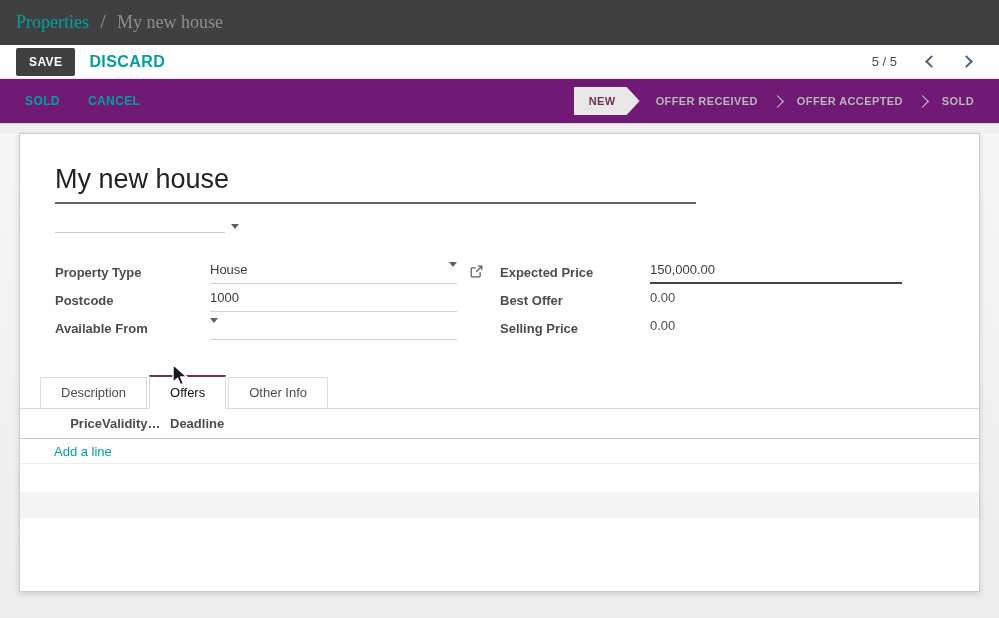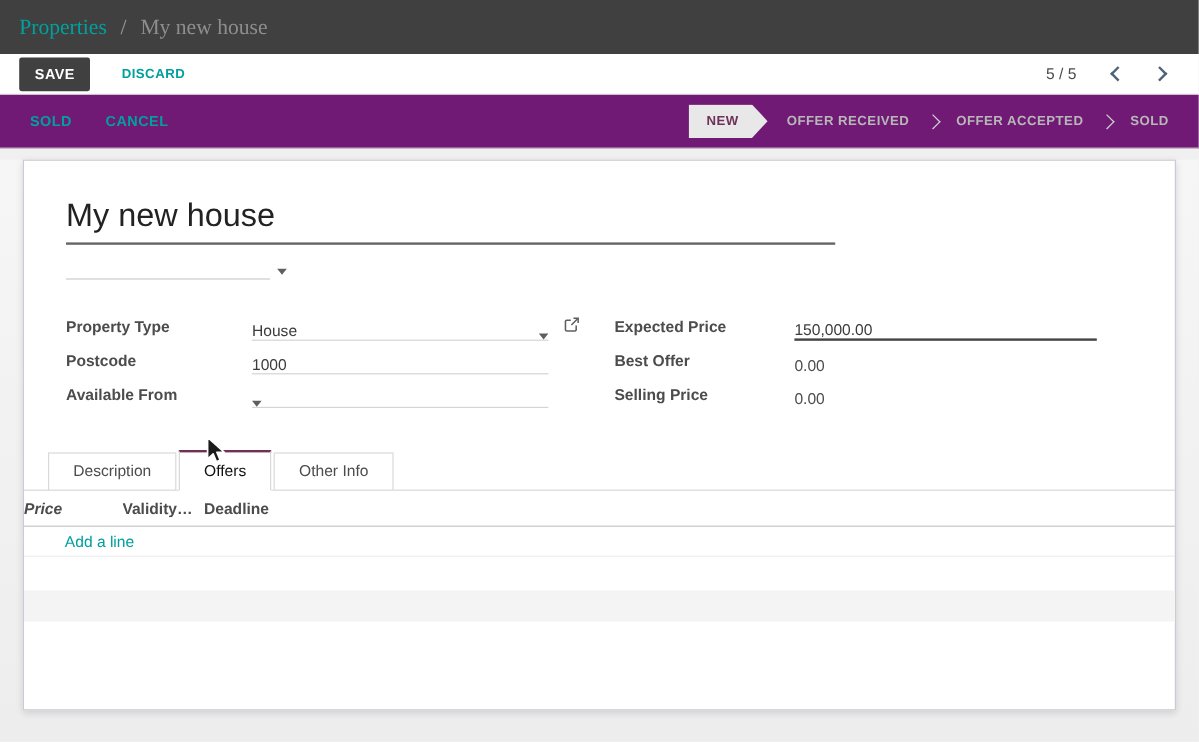--- a/index.html
+++ b/index.html
@@ -12,21 +12,21 @@
   .bc-section { color:#00a09d; cursor:pointer; }
   .bc-sep { color:#9a9a9a; margin:0 7px; }
   .bc-record { color:#8d8d8d; }
 
   .button-bar { height:34px; background:#fff; display:flex; align-items:center;
     padding:0 16px; border-bottom:1px solid #e4e4e4; }
   .btn-save { background:#404040; color:#fff; border:none; font-family:inherit;
     font-size:12px; font-weight:bold; letter-spacing:.4px; padding:7px 13px;
     border-radius:2px; cursor:pointer; }
   .btn-discard { background:none; border:none; color:#00a09d; font-family:inherit;
-    font-size:11px; font-weight:bold; letter-spacing:.4px; margin-left:26px; cursor:pointer; }
+    font-size:16px; font-weight:bold; letter-spacing:.4px; margin-left:14px; cursor:pointer; }
   .pager { margin-left:auto; display:flex; align-items:center; margin-right:12px; }
   .pager-value { font-size:13px; color:#4c4c4c; margin-right:30px; }
   .pg-chevron { width:9px; height:9px; display:inline-block; cursor:pointer; }
   .pg-prev { border-left:2px solid #4e637b; border-bottom:2px solid #4e637b;
     transform:rotate(45deg); margin-right:26px; }
   .pg-next { border-top:2px solid #4e637b; border-right:2px solid #4e637b;
     transform:rotate(45deg); }
 
   
   .statusbar { height:45px; background:#701a75; border-bottom:1px solid #d6d6d6;
@@ -49,45 +49,45 @@
 
   .title-wrap { margin:30px 35px 0; }
   .title-input { width:641px; border:none; border-bottom:2px solid #666; outline:none;
     font-family:inherit; font-size:27px; color:#222; padding:0 0 7px; background:transparent; }
   .tags-field { margin:9px 35px 0; width:170px; border-bottom:1px solid #ccc;
     display:flex; align-items:flex-end; height:20px; padding-bottom:3px; cursor:pointer; }
   .tags-input { border:none; outline:none; flex:1; font-family:inherit; font-size:13px; background:transparent; }
   .caret { width:0; height:0; border-left:4px solid transparent; border-right:4px solid transparent;
     border-top:5px solid #5f5f5f; display:inline-block; flex:none; }
 
-  .field-grid { display:flex; margin:25px 35px 0;gap:12px; }
+  .field-grid { display:flex; margin:25px 35px 0; }
   .fg-col { width:402px; }
   .fg-col.right { margin-left:43px; }
   .f-row { display:flex; align-items:center; height:28px; position:relative; }
   .f-label { width:155px; flex:none; font-size:13px; font-weight:bold; color:#4c4c4c; }
   .fg-col.right .f-label { width:150px; }
-  .f-value { flex:1; display:flex; align-items:flex-end; border-bottom:1px solid #d4d4d4;
+  .f-value { flex:1; display:flex; align-items:flex-start; border-bottom:1px solid #d4d4d4;
     height:22px; margin-top:2px; }
   .f-value.readonly { border-bottom:none; }
   .f-value.focused { border-bottom:2px solid #444; }
   .f-input { border:none; outline:none; flex:1; font-family:inherit; font-size:13px;
     color:#3b3b3b; background:transparent; min-width:0; }
   .f-static { font-size:13px; color:#4c4c4c; }
   .ext-link { position:absolute; right:-26px; top:6px; cursor:pointer; }
 
   
   .notebook { margin-top:33px; }
   .tab-nav { display:flex; align-items:flex-end; padding-left:20px; border-bottom:1px solid #d9d9d9; }
   .tab { font-size:13px; color:#4c4c4c; background:#fff; border:1px solid #d9d9d9;
     padding:7px 20px 8px; margin-bottom:-1px; margin-right:2px; cursor:pointer; }
   .tab.active { color:#111; border-top:2px solid #6f3059; border-bottom:1px solid #fff; padding-top:8px; }
 
   .list-header { display:flex; align-items:center; height:30px; border-bottom:1px solid #c6c6c6;
     font-size:13px; font-weight:bold; color:#4c4c4c; }
-  .col-price { width:82px; flex:none;font-style:italic; }
+  .col-price { width:82px; text-align:right; flex:none; }
   .col-partner { flex:none; width:355px; padding-left:21px; }
   .col-validity { flex:none; width:68px; white-space:nowrap; overflow:hidden; }
   .col-deadline { flex:1; }
   .addline-row { height:25px; display:flex; align-items:center; padding-left:34px;
     border-bottom:1px solid #ededed; }
   .addline { color:#00a09d; font-size:13px; cursor:pointer; }
   .empty-row { height:28px; }
   .empty-row.striped { height:26px; background:#f4f4f4; }
 
   

